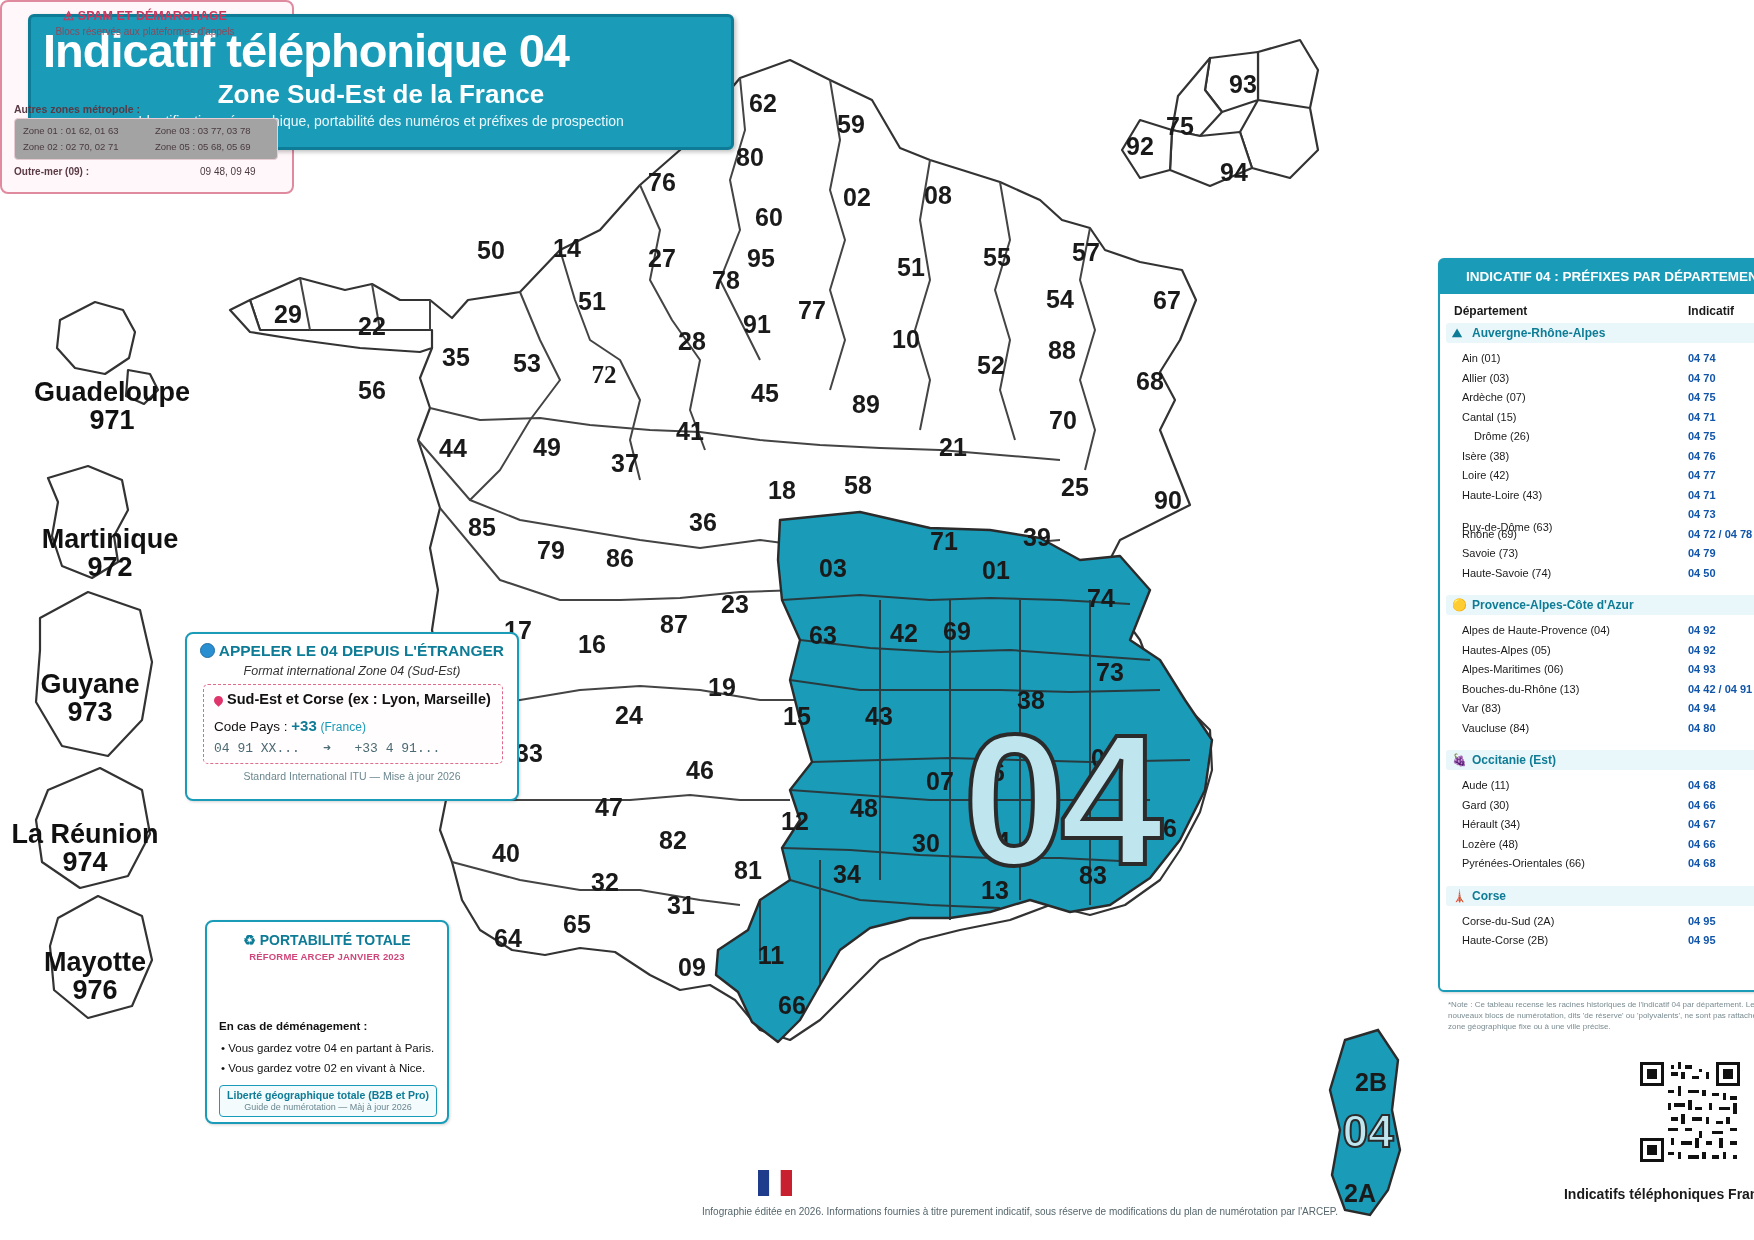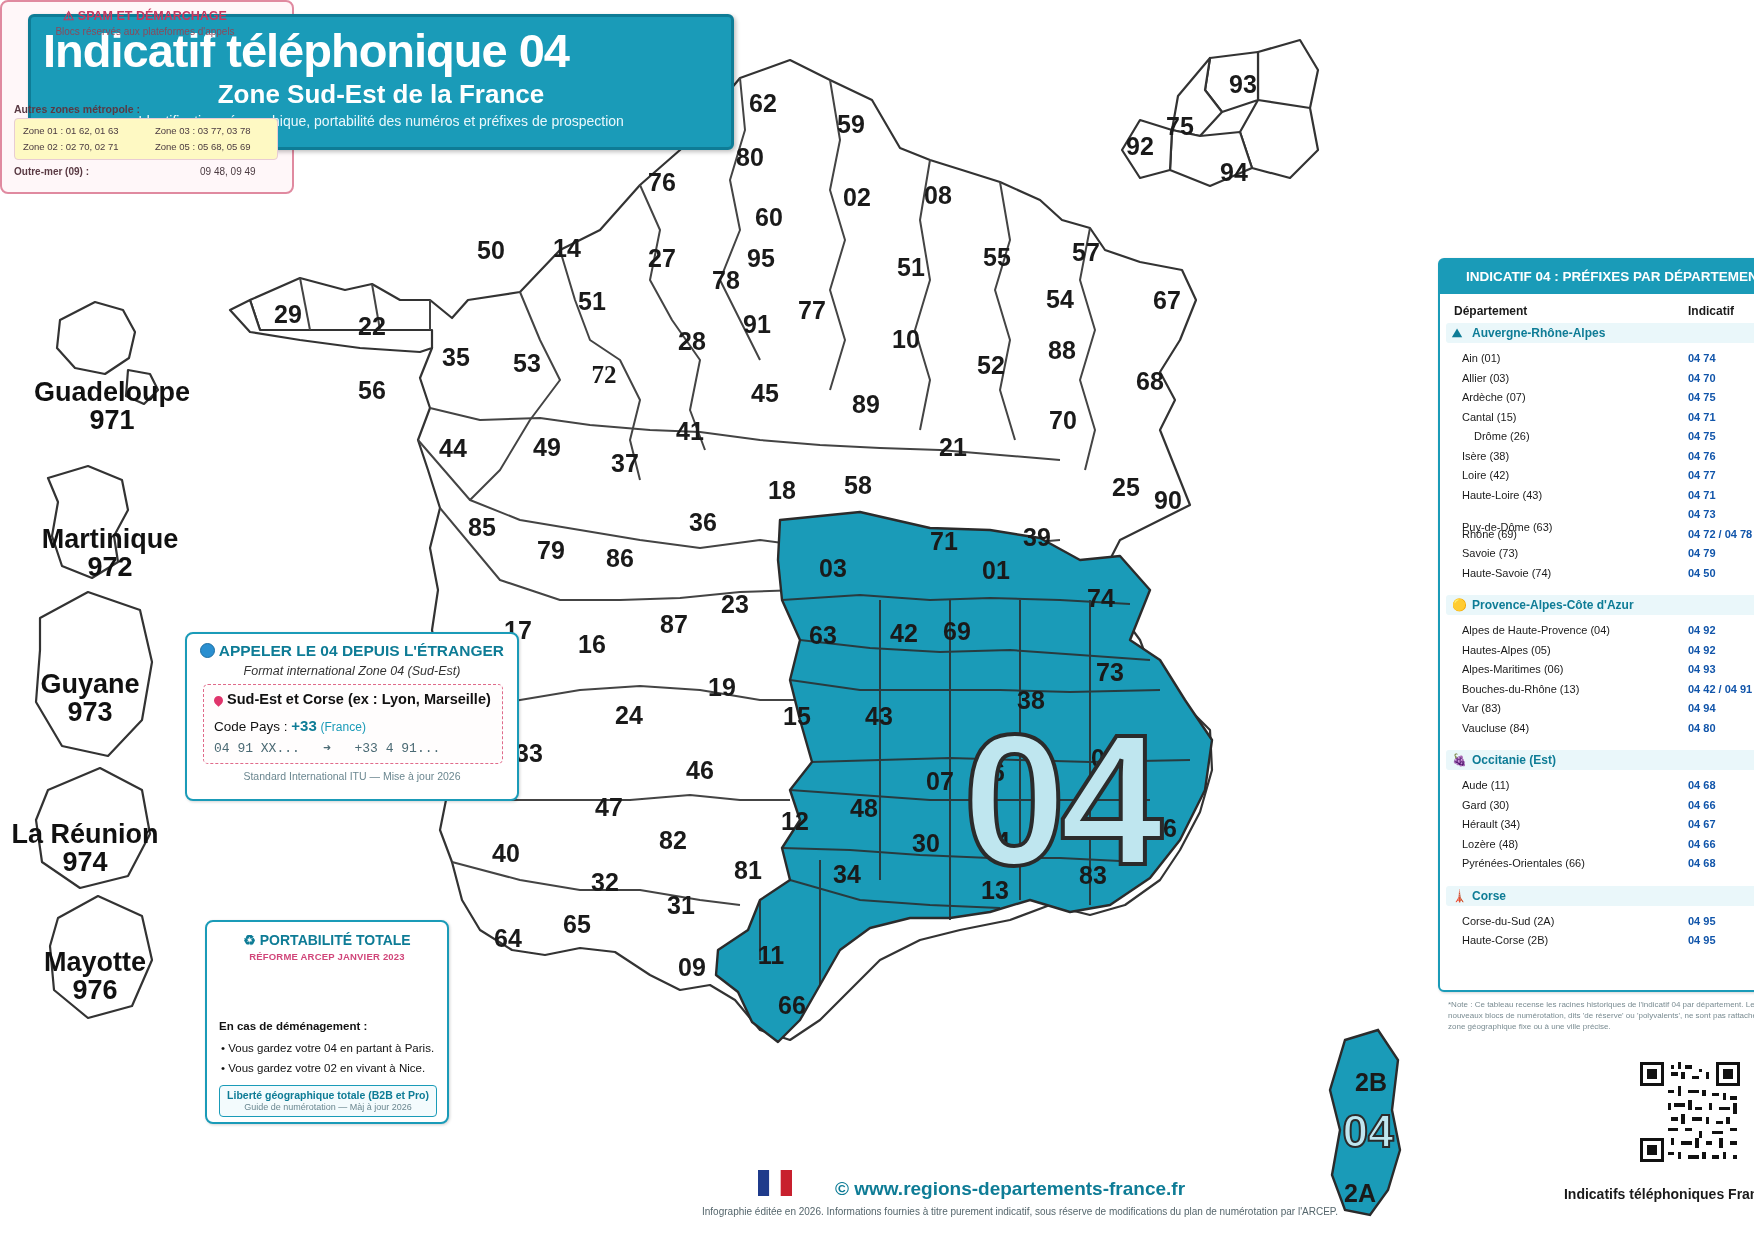--- a/index.html
+++ b/index.html
@@ -51,21 +51,21 @@
   #card-porta .box2 .b{position:absolute;left:0;top:16px;width:216px;text-align:center;font-size:9px;color:#6b8790;}
 
   
   #card-spam{left:1498px;top:14px;width:290px;height:190px;border:2px solid #e08aa0;background:#fff7f9;border-radius:8px;}
   #card-spam .hdr{position:absolute;left:0;top:8px;width:290px;text-align:center;font-size:12.5px;font-weight:bold;color:#c8365e;}
   #card-spam .sub{position:absolute;left:0;top:26px;width:290px;text-align:center;font-size:10px;color:#8a4a5c;}
   #card-spam .zone{position:absolute;left:14px;top:44px;width:262px;height:52px;background:#fff;border:1px solid #e0b0bd;border-radius:5px;}
   #card-spam .zone .a{position:absolute;left:0;top:6px;width:262px;text-align:center;font-size:12px;font-weight:bold;color:#c8365e;}
   #card-spam .zone .b{position:absolute;left:0;top:24px;width:262px;text-align:center;font-size:17px;font-weight:bold;color:#c8365e;}
   #card-spam .au{position:absolute;left:14px;top:103px;font-size:10.5px;font-weight:bold;color:#5a3a44;}
-  #card-spam .grid{position:absolute;left:14px;top:118px;width:262px;height:40px;background:#fef9c3;border:1px solid #e8ccd4;border-radius:4px;}
+  #card-spam .grid{position:absolute;left:14px;top:118px;width:262px;height:40px;background:#a3a3a3;border:1px solid #e8ccd4;border-radius:4px;}
   #card-spam .grid div{position:absolute;font-size:9.5px;color:#4a3a40;}
   #card-spam .om{position:absolute;left:14px;top:166px;font-size:10px;font-weight:bold;color:#5a3a44;}
   #card-spam .omv{position:absolute;left:200px;top:166px;font-size:10px;color:#4a3a40;}
 
   
   #table-card{left:1438px;top:258px;width:352px;height:730px;border:2px solid #1a9bb8;background:#fff;border-radius:6px;}
   #table-head{position:absolute;left:0;top:0;width:352px;height:34px;background:#1a9bb8;}
   #table-head span{position:absolute;left:0;top:9px;width:352px;text-align:center;color:#fff;font-size:13.5px;font-weight:bold;}
   .col-h{position:absolute;font-size:12px;font-weight:bold;color:#1a1a1a;}
   .grp{position:absolute;left:10px;font-size:12px;font-weight:bold;color:#0e7c96;}
@@ -208,21 +208,21 @@
         <div class="dept-num" style="left: 765px; top: 393px;">45</div>
         <div class="dept-num" style="left: 866px; top: 404px;">89</div>
         <div class="dept-num" style="left: 1150px; top: 381px;">68</div>
         <div class="dept-num" style="left: 690px; top: 431px;">41</div>
         <div class="dept-num" style="left: 1063px; top: 420px;">70</div>
         <div class="dept-num" style="left: 453px; top: 448px;">44</div>
         <div class="dept-num" style="left: 547px; top: 447px;">49</div>
         <div class="dept-num" style="left: 625px; top: 463px;">37</div>
         <div class="dept-num" style="left: 953px; top: 447px;">21</div>
         <div class="dept-num" style="left: 1168px; top: 500px;">90</div>
-        <div class="dept-num" style="left: 1126px; top: 487px; text-align: right;">25</div>
+        <div class="dept-num" style="left: 1075px; top: 487px; text-align: right;">25</div>
         <div class="dept-num" style="left: 782px; top: 490px;">18</div>
         <div class="dept-num" style="left: 858px; top: 485px;">58</div>
         <div class="dept-num" style="left: 482px; top: 527px;">85</div>
         <div class="dept-num" style="left: 551px; top: 550px;">79</div>
         <div class="dept-num" style="left: 620px; top: 558px;">86</div>
         <div class="dept-num" style="left: 703px; top: 522px;">36</div>
         <div class="dept-num" style="left: 944px; top: 541px;">71</div>
         <div class="dept-num" style="left: 1037px; top: 537px;">39</div>
         <div class="dept-num" style="left: 833px; top: 568px;">03</div>
         <div class="dept-num" style="left: 996px; top: 570px;">01</div>
@@ -500,16 +500,15 @@
       <div class="a">Liberté géographique totale (B2B et Pro)</div>
       <div class="b">Guide de numérotation — Màj à jour 2026</div>
     </div>
   </div>
 
   <svg class="flag" viewBox="0 0 34 26">
     <rect x="0" y="0" width="11.3" height="26" fill="#1f3b8b"></rect>
     <rect x="11.3" y="0" width="11.4" height="26" fill="#ffffff"></rect>
     <rect x="22.7" y="0" width="11.3" height="26" fill="#c8202e"></rect>
   </svg>
-  <div class="credit">© www.regions-departements-france.fr</div>
   <div class="credit-sub">Infographie éditée en 2026. Informations fournies à titre purement indicatif, sous réserve de modifications du plan de numérotation par l'ARCEP.</div>
 
 </div>
 
 </body></html>

